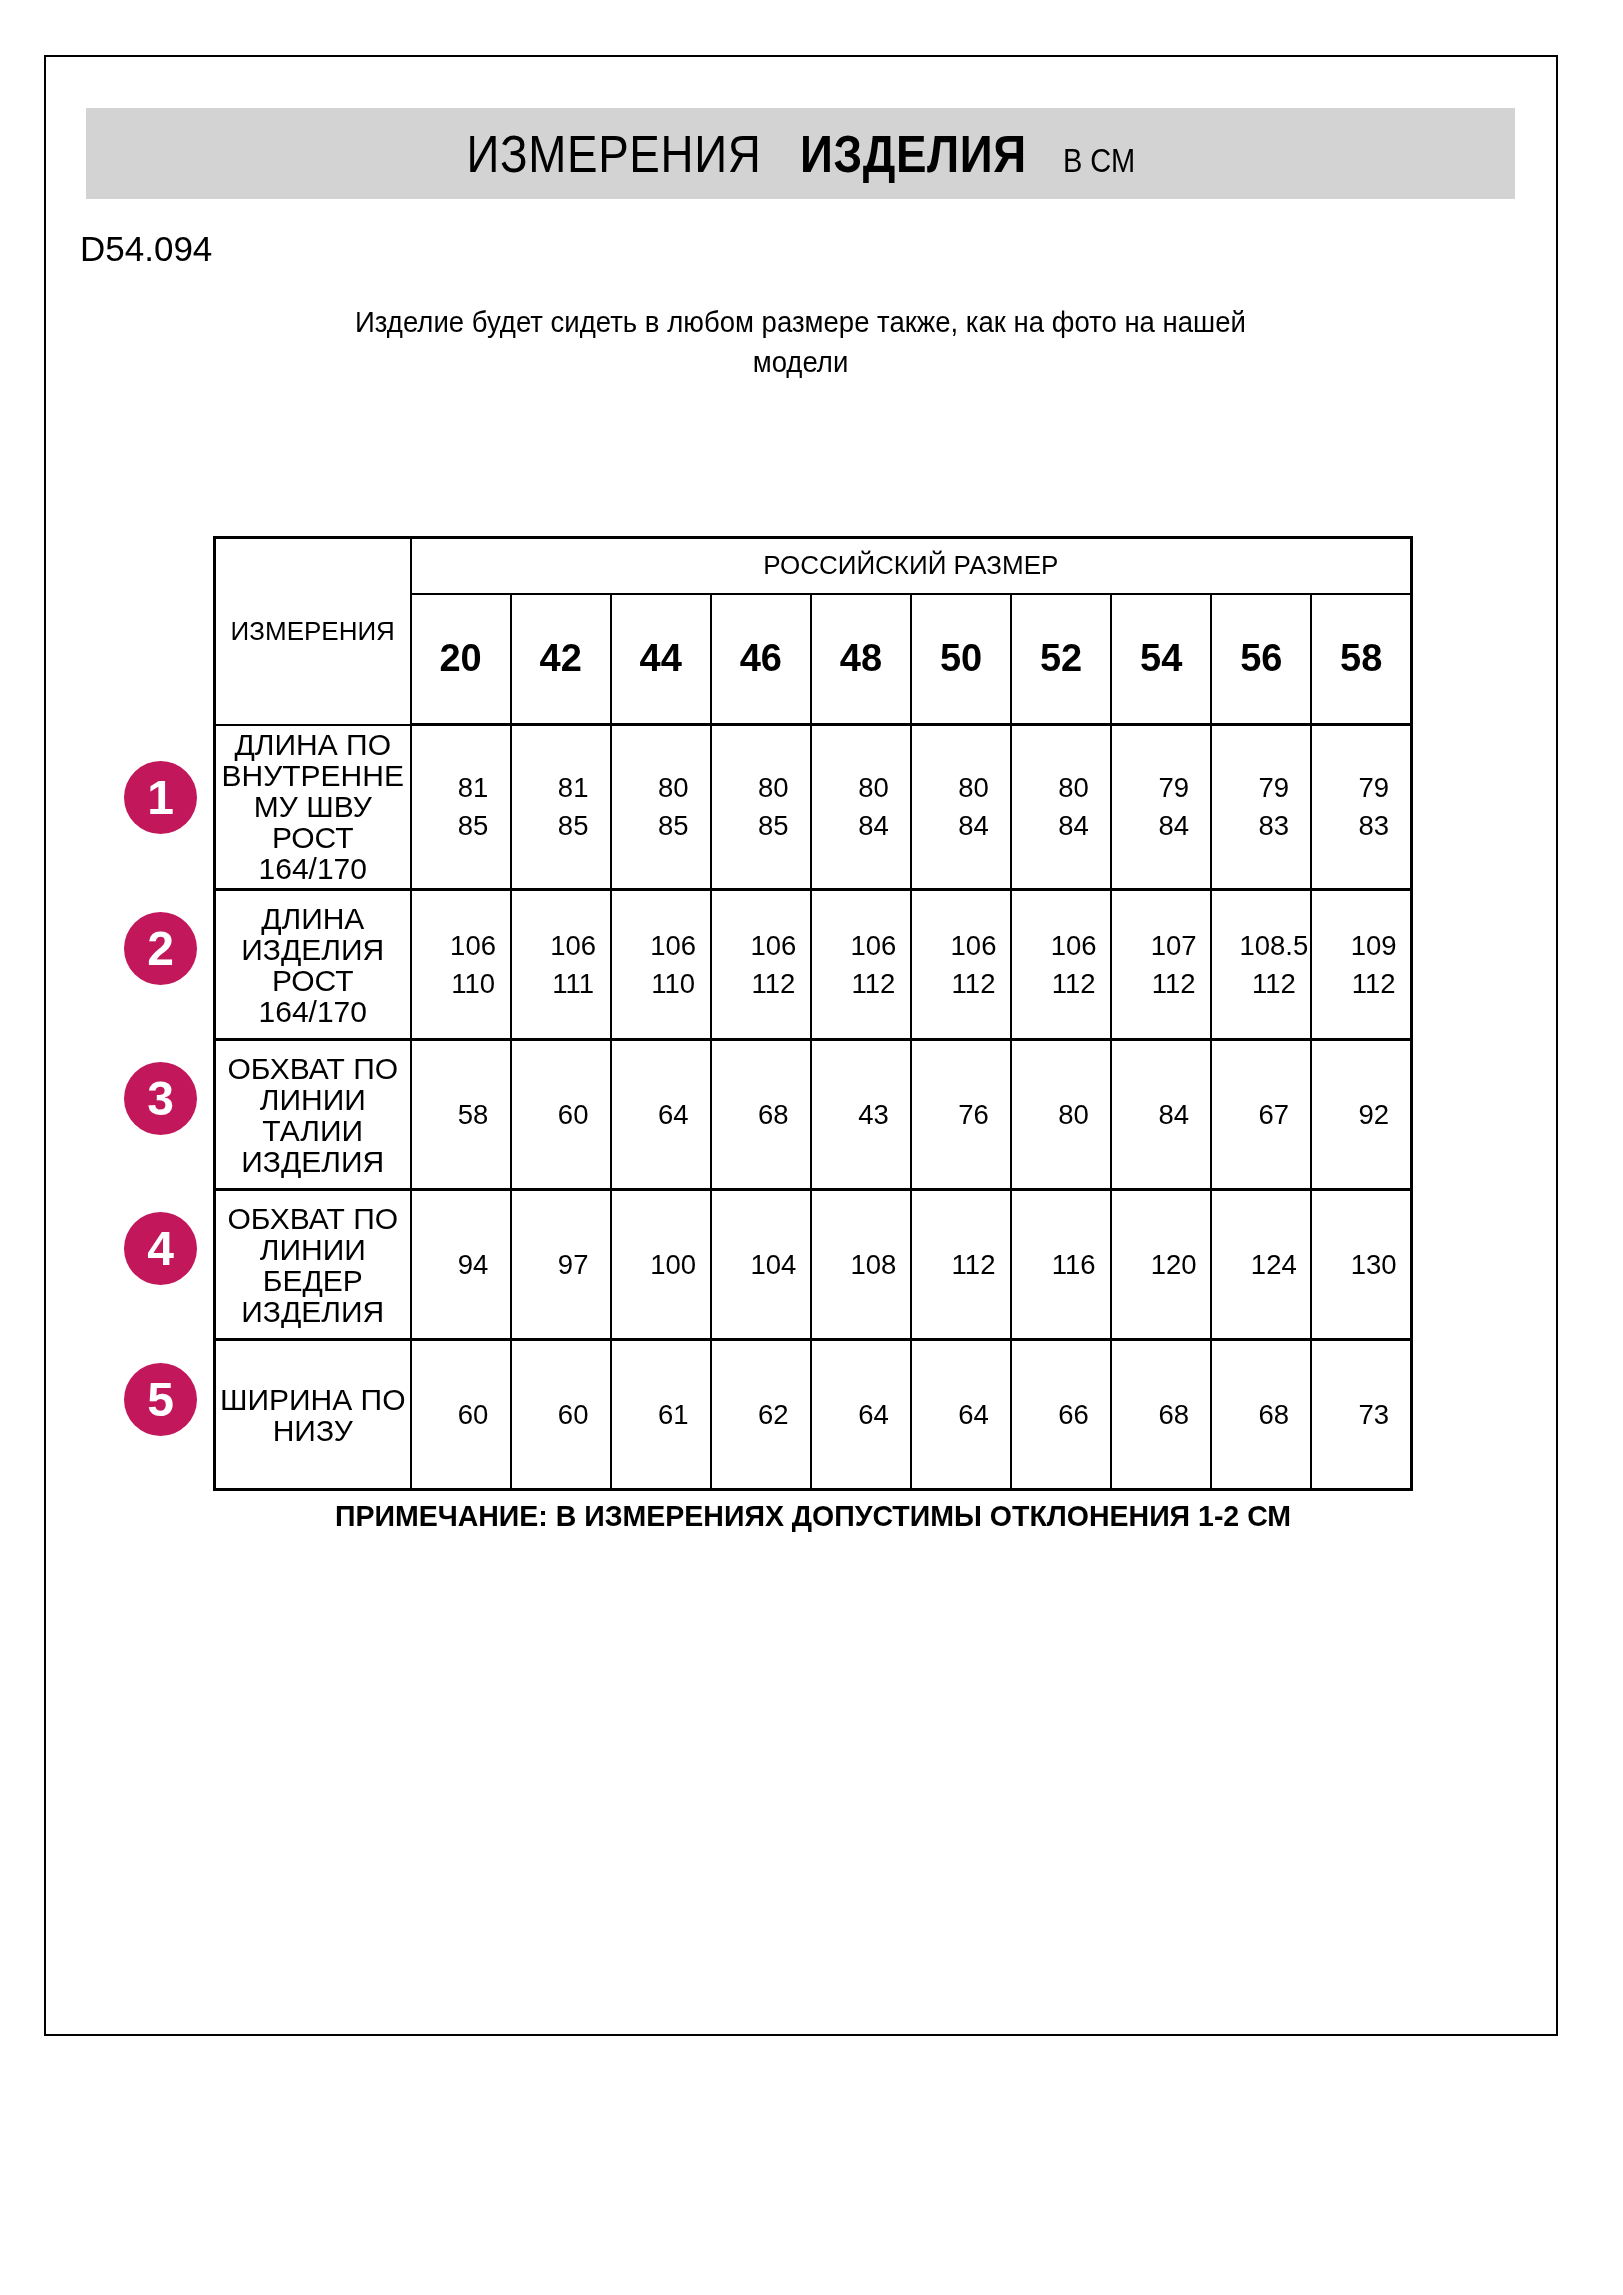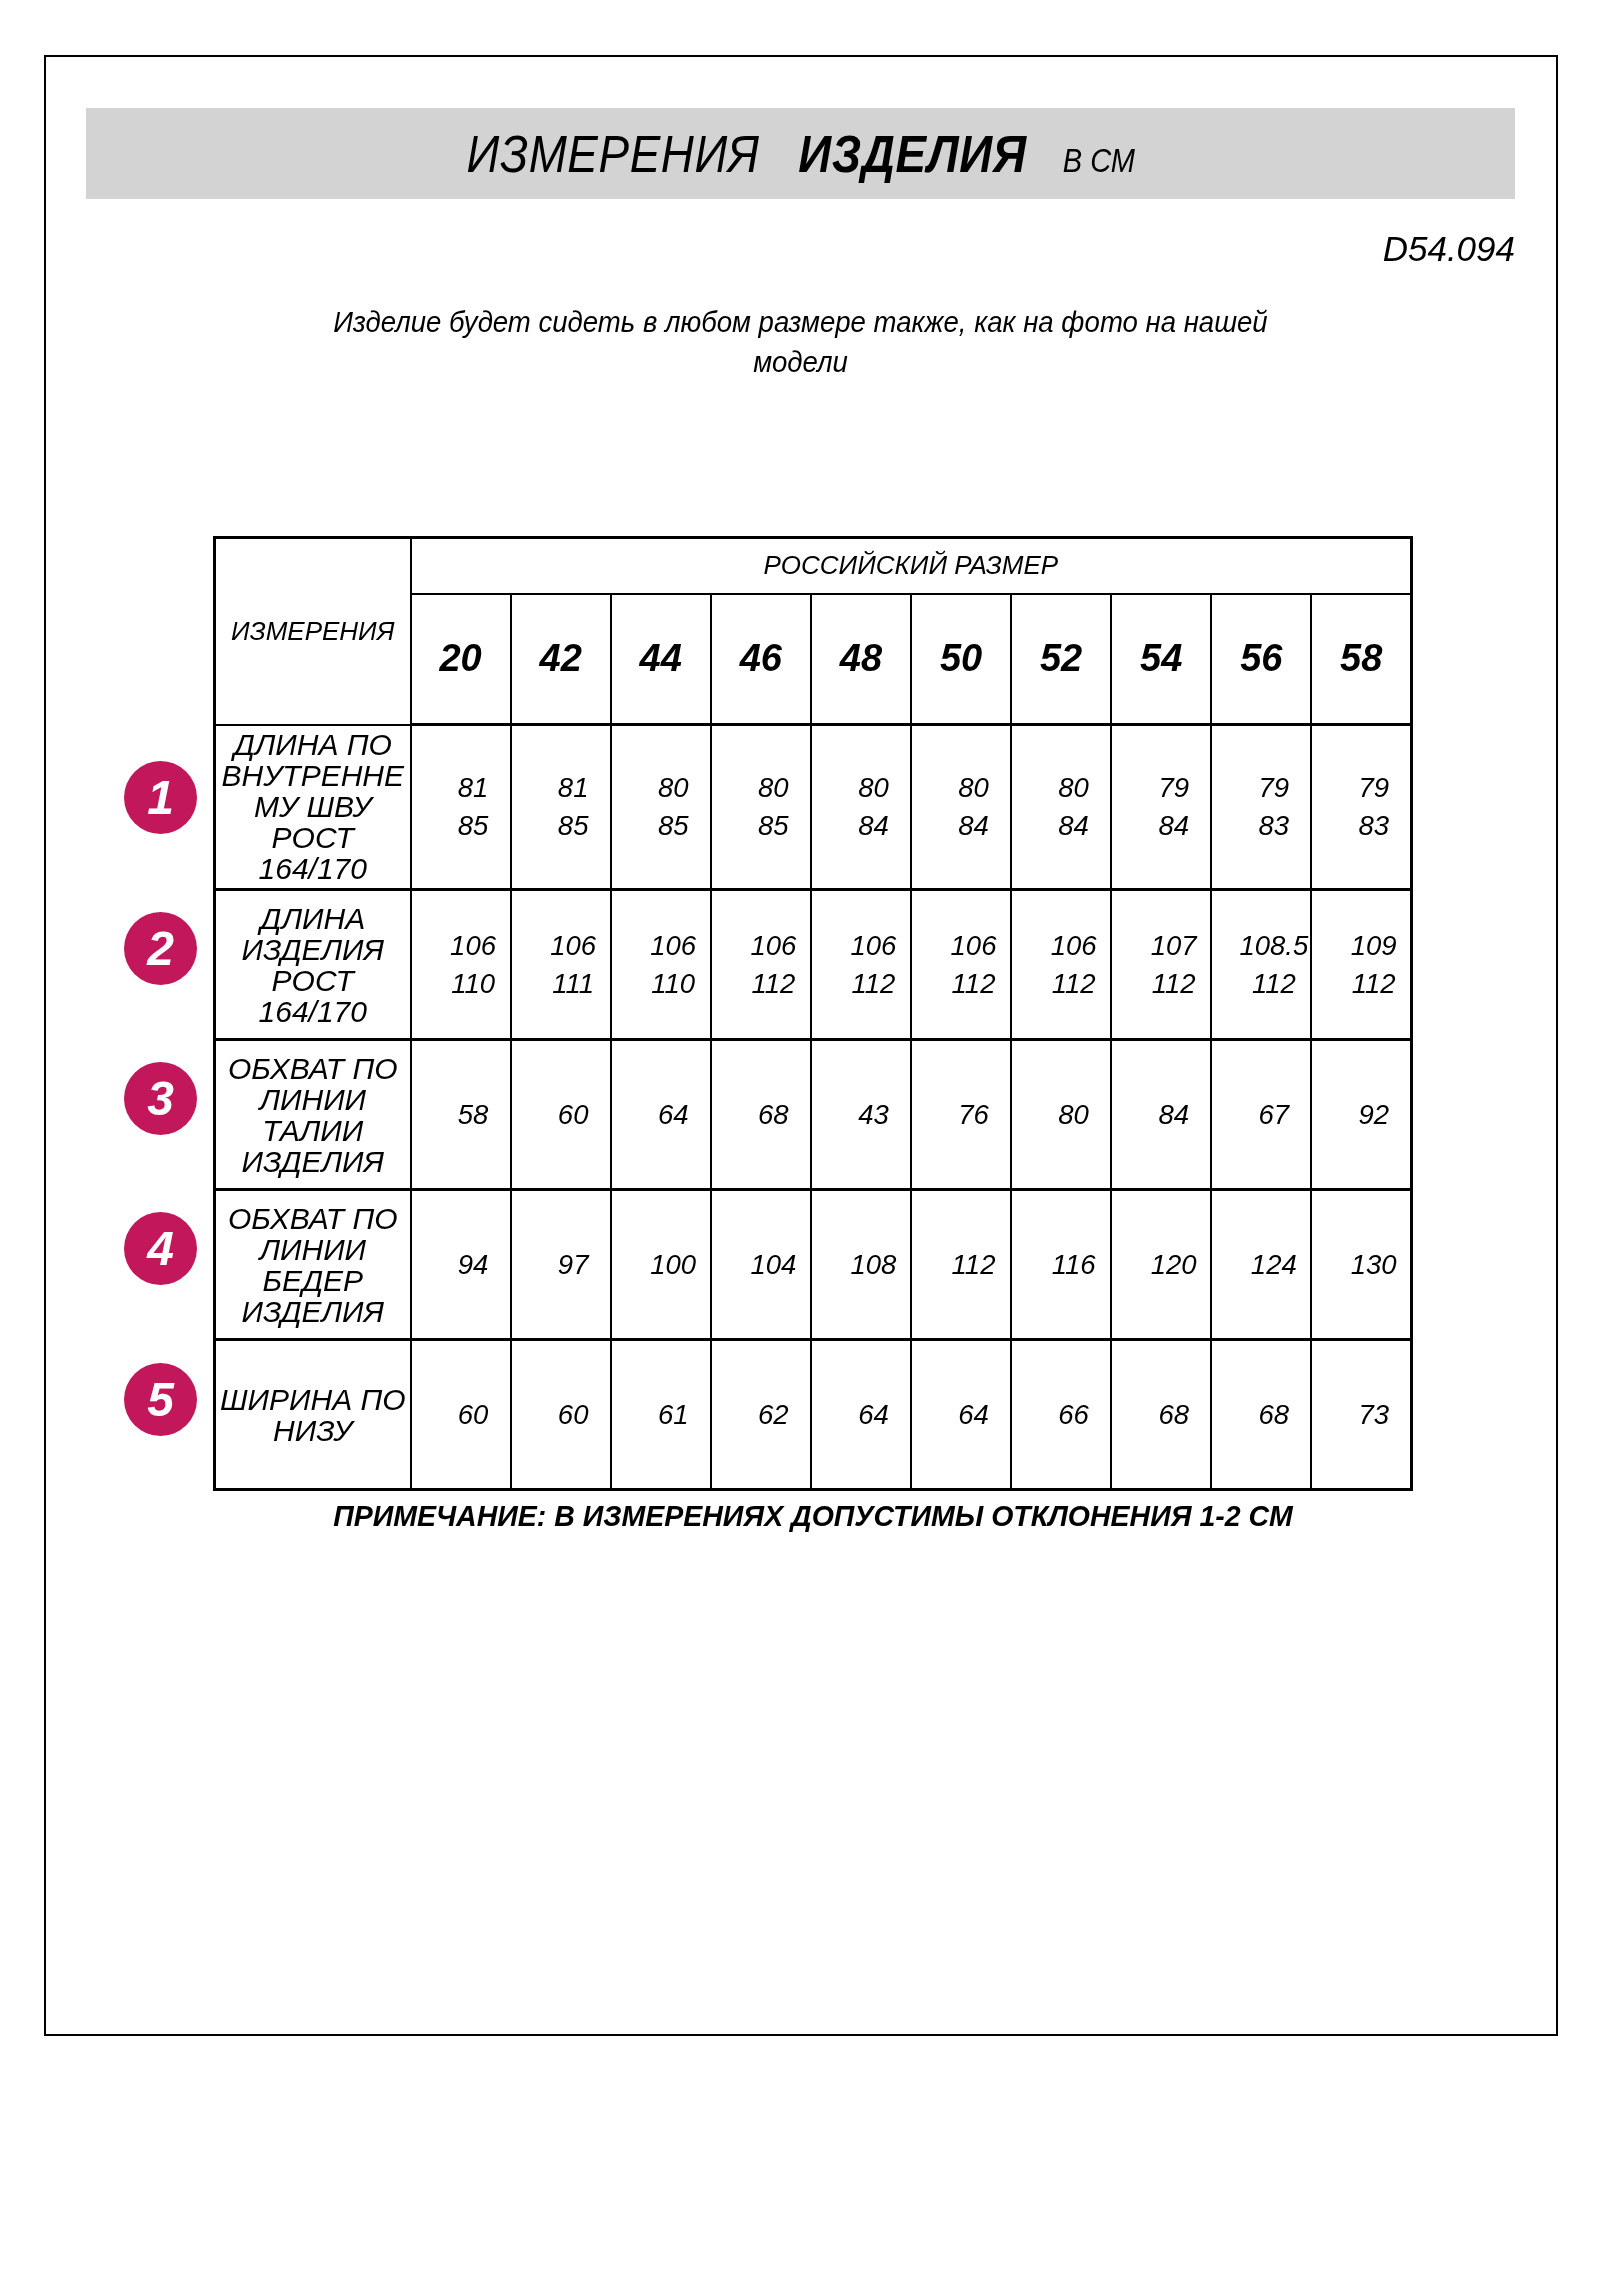--- a/index.html
+++ b/index.html
@@ -6,36 +6,36 @@
     --accent:#C2185B;
     --banner-bg:#D3D3D3;
     --line:#000000;
   }
   *{margin:0;padding:0;box-sizing:border-box;}
   html,body{background:#ffffff;}
   body{
     width:1623px;height:2295px;position:relative;overflow:hidden;
     font-family:"Liberation Sans","DejaVu Sans",sans-serif;color:#000;
   }
-  .page{position:absolute;left:0;top:0;width:1298px;height:2295px;font-style:italic;}
+  .page{position:absolute;left:0;top:0;width:1298px;height:2295px;}
   .frame{
     position:absolute;left:44px;top:55px;width:1514px;height:1981px;
     border:2.6px solid var(--line);background:transparent;
   }
   .banner{
     position:absolute;left:86px;top:108px;width:1429px;height:91px;
     background:var(--banner-bg);display:flex;align-items:center;justify-content:center;
   }
   .banner-inner{display:inline-block;transform:scaleX(0.88);transform-origin:50% 50%;white-space:nowrap;}
   .t1{font-size:52px;font-weight:normal;letter-spacing:0.7px;}
   .t2{font-size:52px;font-weight:bold;margin-left:41px;letter-spacing:0.7px;}
   .t3{font-size:33px;font-weight:normal;margin-left:38px;}
   .article{
-    position:absolute;left:86px;top:229px;width:1429px;
-    text-align:right;font-size:35px;font-weight:normal;
+    position:absolute;left:80px;top:229px;width:1429px;
+    text-align:left;font-size:35px;font-weight:normal;
   }
   .subtitle{
     position:absolute;left:86px;top:302px;width:1429px;
     text-align:center;font-size:29px;line-height:40px;white-space:pre-line;
     transform:scaleX(0.95);transform-origin:50% 50%;
   }
   table.size-table{
     position:absolute;left:213px;top:536px;width:1200px;
     border-collapse:collapse;table-layout:fixed;
     border:3.3px solid var(--line);

